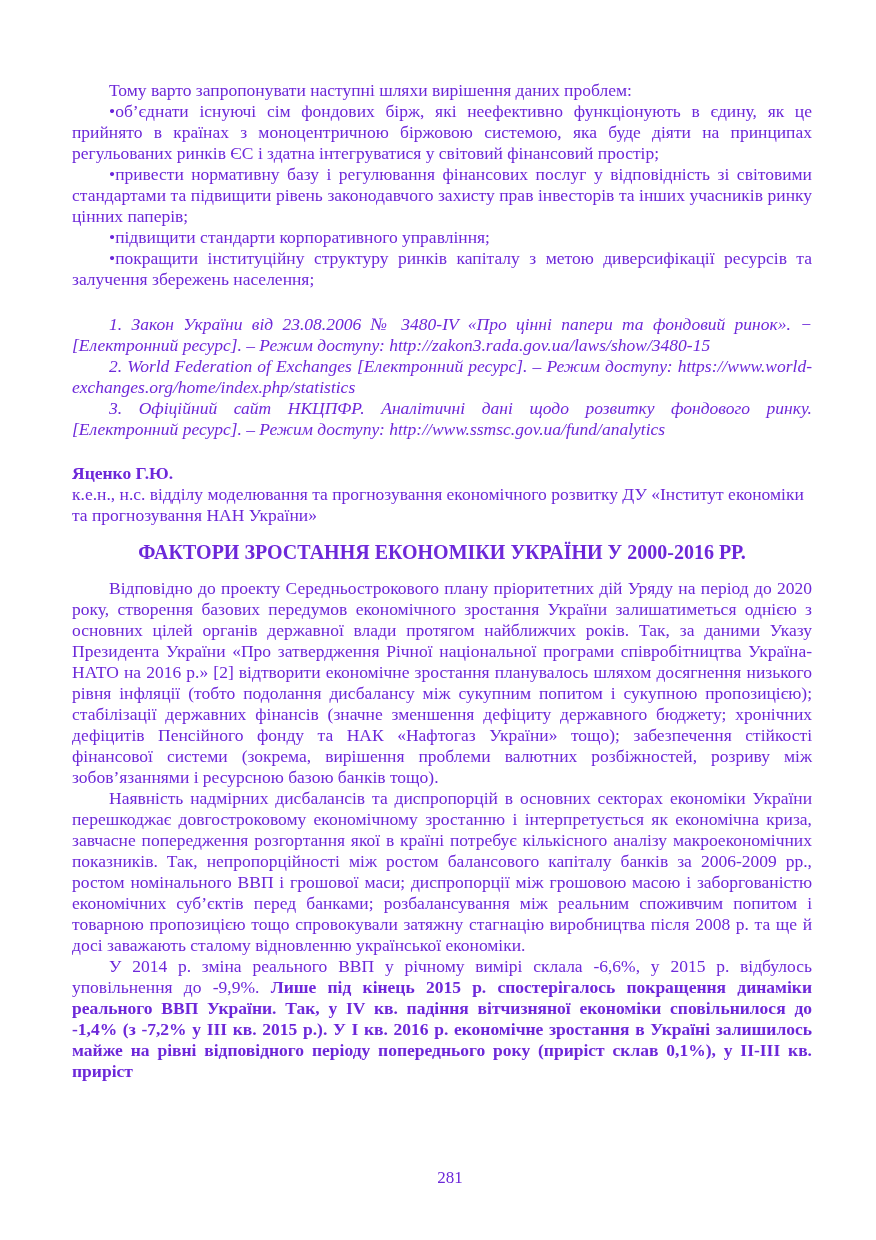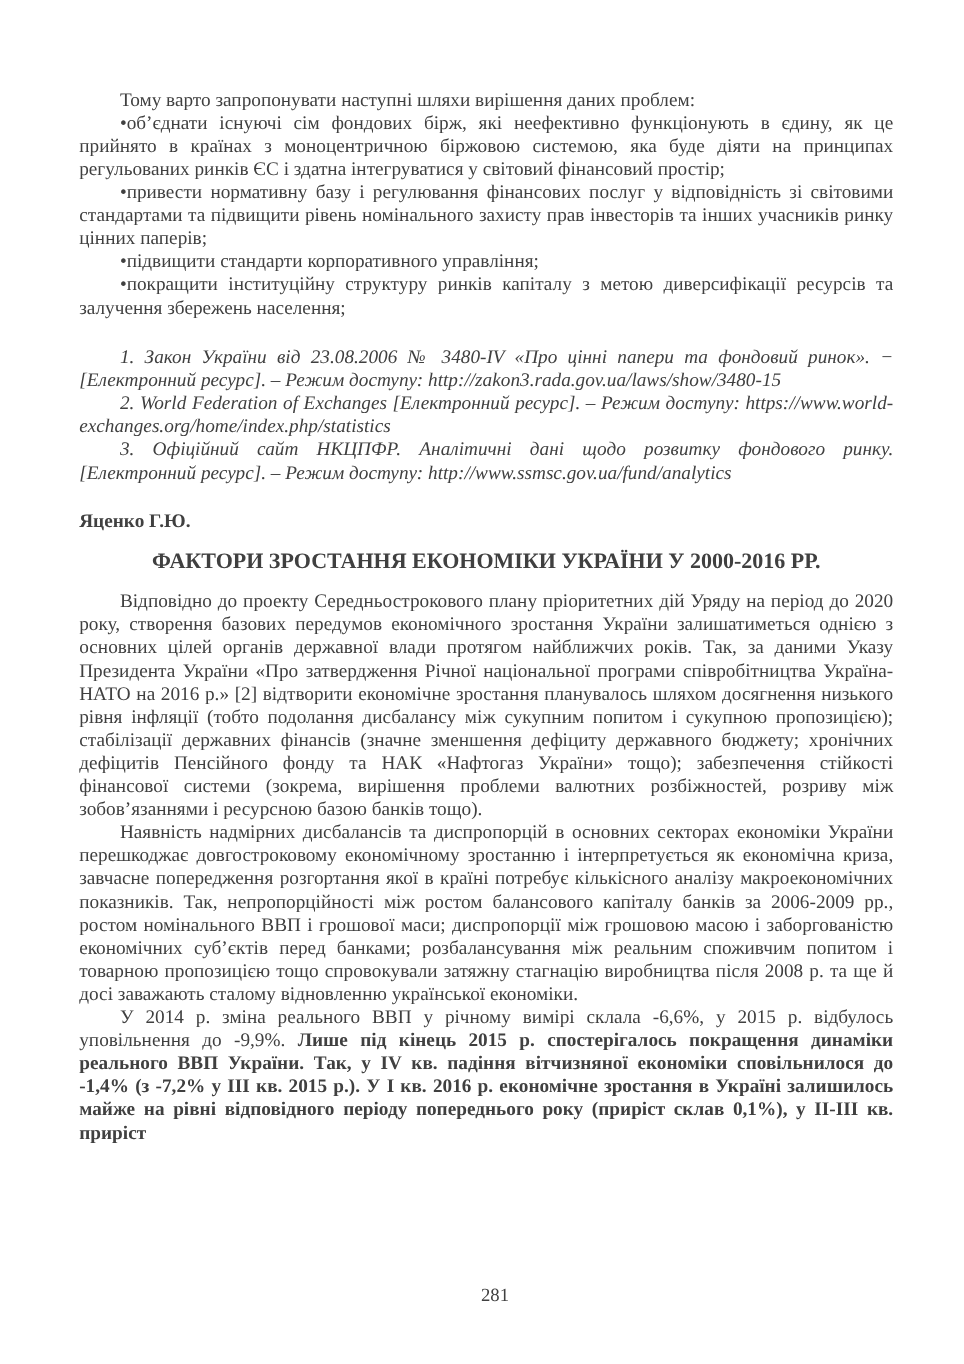--- a/index.html
+++ b/index.html
@@ -6,21 +6,21 @@
     margin: 0;
     padding: 0;
     background: #ffffff;
   }
   .page {
     position: relative;
     width: 876px;
     height: 1240px;
     box-sizing: border-box;
     background: #ffffff;
-    color: #404040;
+    color: #6d28d9;
     font-family: "Liberation Serif", "DejaVu Serif", serif;
     font-size: 17.5px;
     line-height: 21px;
     padding: 80px 64px 0 72px;
     overflow: hidden;
   }
   p {
     margin: 0;
     text-align: justify;
     text-indent: 37px;
@@ -61,32 +61,33 @@
   }
 </style>
 </head>
 <body>
 
 <div class="page">
 
   <p>Тому варто запропонувати наступні шляхи вирішення даних проблем:</p>
 
   <p>•об’єднати існуючі сім фондових бірж, які неефективно функціонують в єдину, як це прийнято в країнах з моноцентричною біржовою системою, яка буде діяти на принципах регульованих ринків ЄС і здатна інтегруватися у світовий фінансовий простір;</p>
-  <p>•привести нормативну базу і регулювання фінансових послуг у відповідність зі світовими стандартами та підвищити рівень номінального захисту прав інвесторів та інших учасників ринку цінних паперів;</p>
+  <p>•привести нормативну базу і регулювання фінансових послуг у відповідність зі світовими стандартами та підвищити рівень законодавчого захисту прав інвесторів та інших учасників ринку цінних паперів;</p>
   <p>•підвищити стандарти корпоративного управління;</p>
   <p>•покращити інституційну структуру ринків капіталу з метою диверсифікації  ресурсів та залучення збережень населення;</p>
 
   <div class="refs-section">
     <p>1. Закон України  від  23.08.2006 № 3480-IV «Про цінні папери та фондовий ринок». − [Електронний ресурс]. – Режим доступу:  http://zakon3.rada.gov.ua/laws/show/3480-15</p>
     <p>2. World Federation of Exchanges [Електронний ресурс]. – Режим доступу: https://www.world-exchanges.org/home/index.php/statistics</p>
     <p>3. Офіційний сайт НКЦПФР. Аналітичні дані щодо розвитку фондового ринку. [Електронний ресурс]. – Режим доступу: http://www.ssmsc.gov.ua/fund/analytics</p>
   </div>
 
   <div class="author-block">
     <p class="author-name">Яценко Г.Ю.</p>
+    <p>к.е.н., н.с. відділу моделювання та прогнозування економічного розвитку ДУ «Інститут економіки та прогнозування НАН України»</p>
   </div>
 
   <p class="article-title">ФАКТОРИ ЗРОСТАННЯ ЕКОНОМІКИ УКРАЇНИ У 2000-2016 РР.</p>
 
   <p>Відповідно до проекту Середньострокового плану пріоритетних дій Уряду на період до 2020 року, створення базових передумов економічного зростання України залишатиметься однією з основних цілей органів державної влади протягом найближчих років. Так, за даними Указу Президента України «Про затвердження Річної національної програми співробітництва Україна-НАТО на 2016 р.» [2] відтворити економічне зростання планувалось шляхом досягнення низького рівня інфляції (тобто подолання дисбалансу між сукупним попитом і сукупною пропозицією); стабілізації державних фінансів (значне зменшення дефіциту державного бюджету; хронічних дефіцитів Пенсійного фонду та НАК «Нафтогаз України» тощо); забезпечення стійкості фінансової системи (зокрема, вирішення проблеми валютних розбіжностей, розриву між зобов’язаннями і ресурсною базою банків тощо).</p>
   <p>Наявність надмірних дисбалансів та диспропорцій в основних секторах економіки України перешкоджає довгостроковому економічному зростанню і інтерпретується як економічна криза, завчасне попередження розгортання якої в країні потребує кількісного аналізу макроекономічних показників. Так, непропорційності між ростом балансового капіталу банків за 2006-2009 рр., ростом номінального ВВП і грошової маси; диспропорції між грошовою масою і заборгованістю економічних суб’єктів перед банками; розбалансування між реальним споживчим попитом і товарною пропозицією тощо спровокували затяжну стагнацію виробництва після 2008 р. та ще й досі заважають сталому відновленню української економіки.</p>
   <p><span>У 2014 р. зміна реального ВВП у річному вимірі склала -6,6%, у 2015 р. відбулось уповільнення до -9,9%. </span><span class="bold-run">Лише під кінець 2015 р. спостерігалось покращення динаміки реального ВВП України. Так, у IV кв. падіння вітчизняної економіки сповільнилося до -1,4% (з -7,2% у III кв. 2015 р.). У I кв. 2016 р. економічне зростання в Україні залишилось майже на рівні відповідного періоду попереднього року (приріст склав 0,1%), у II-III кв. приріст</span></p>
 
   <div class="page-number">281</div>
 

